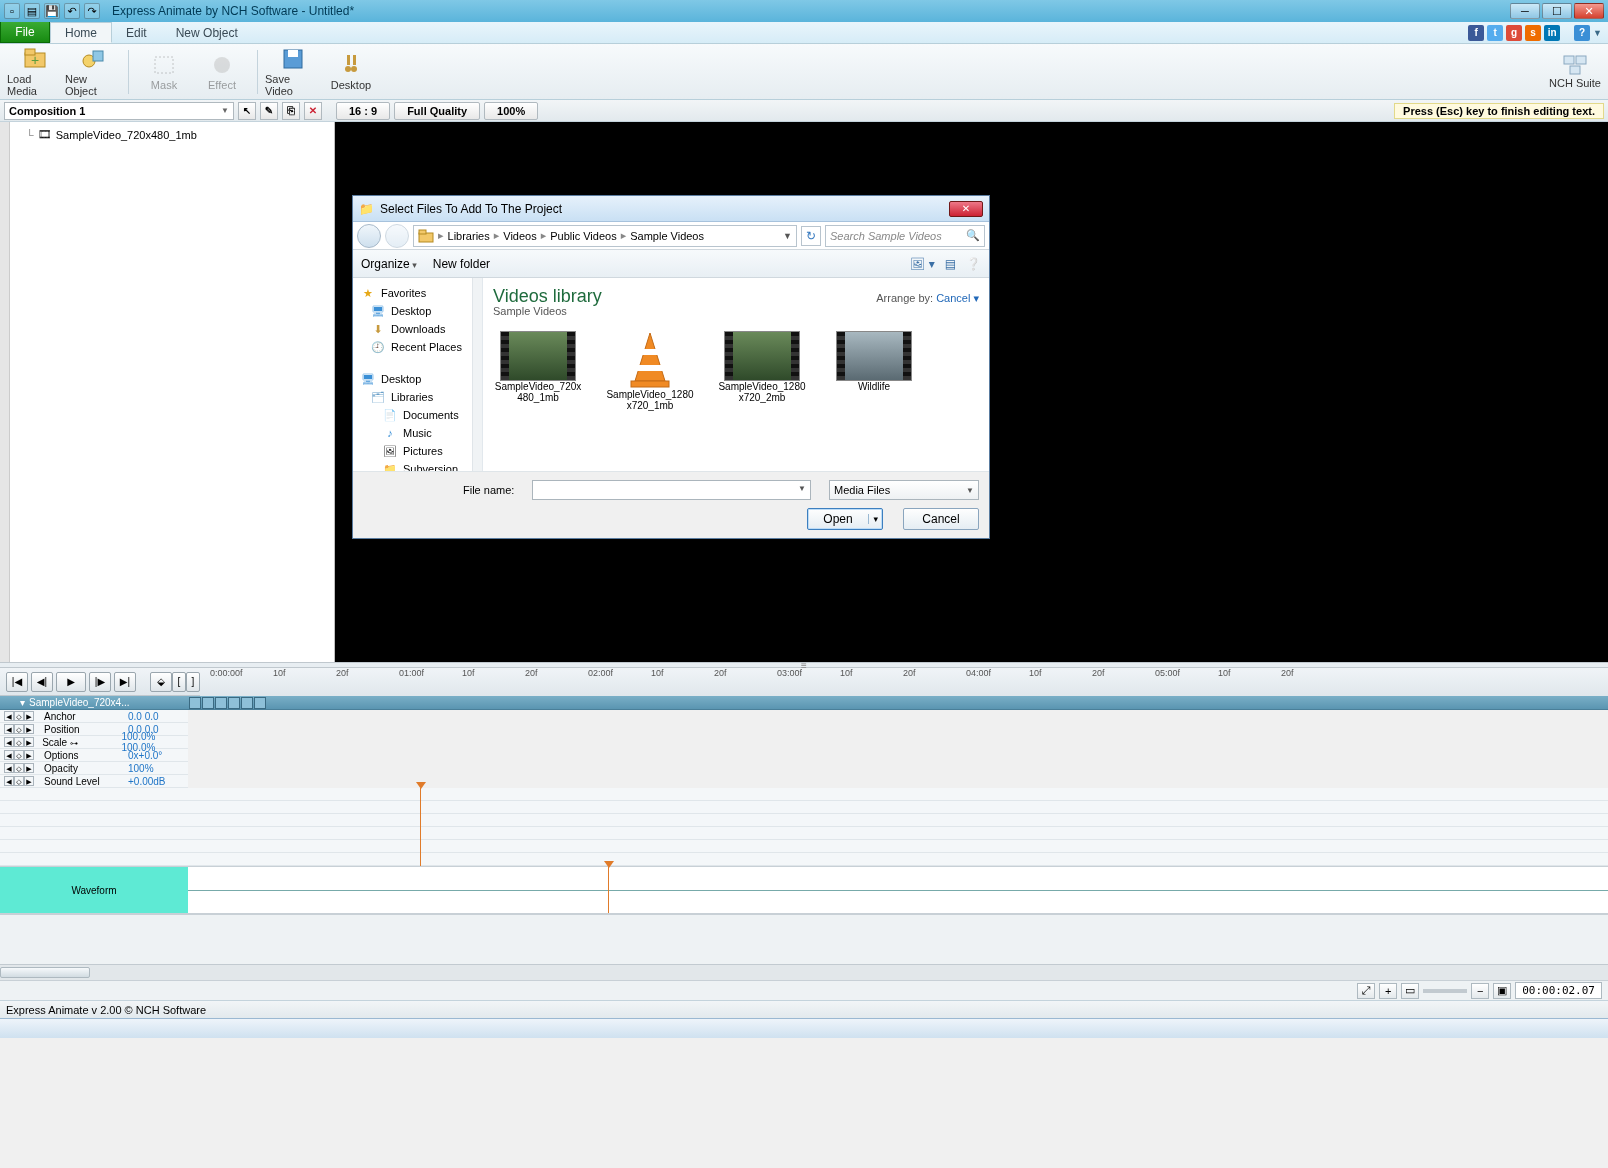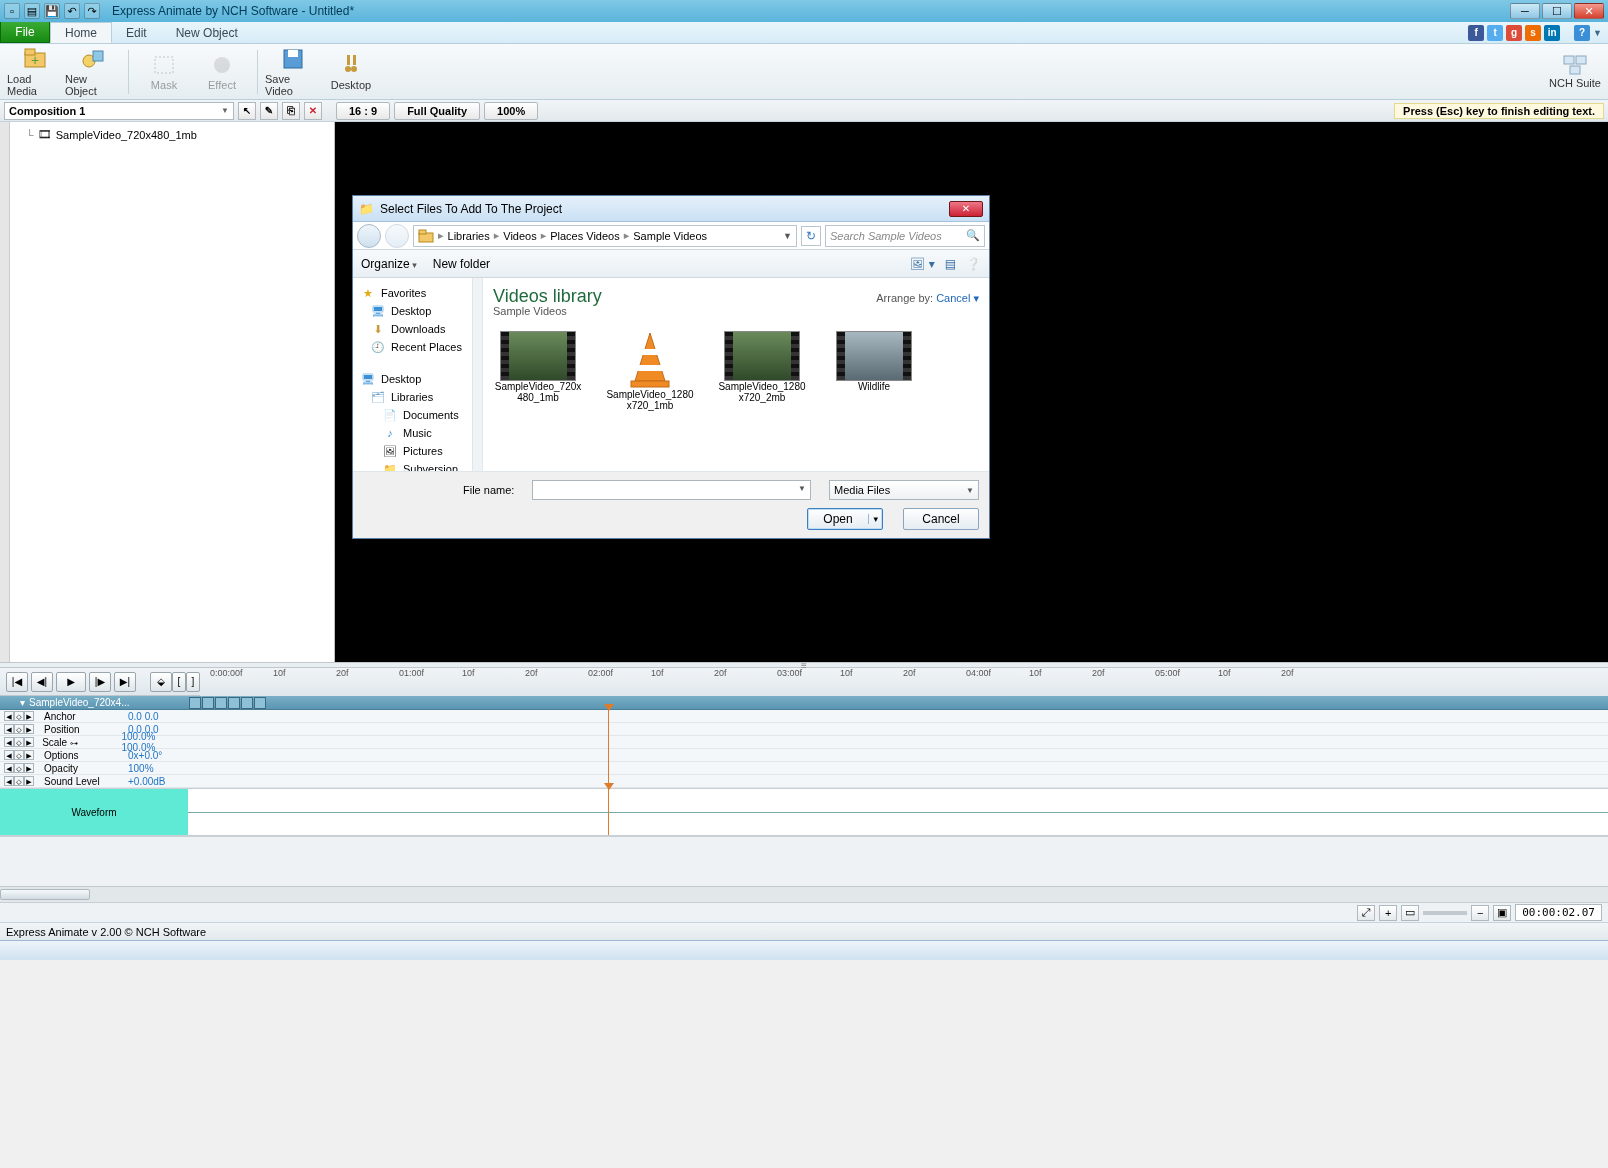--- a/index.html
+++ b/index.html
@@ -62,21 +62,21 @@
 .tl-track-header{height:14px;background:linear-gradient(#7aafc7,#5a95b1);display:flex;align-items:center;color:#fff;font-size:10px;border-bottom:1px solid #4a7f99;}
 .tl-track-header .name{width:188px;padding-left:20px;overflow:hidden;white-space:nowrap;text-overflow:ellipsis;}
 .tl-track-header .tkbtn{width:12px;height:12px;border:1px solid #3a6a82;margin-left:1px;background:#8ec0d8;}
 
 .prop-row{height:13px;display:flex;align-items:center;background:#f4f7f9;border-bottom:1px solid #e0e6ea;font-size:10px;}
 .prop-row .keyf{width:36px;display:flex;gap:0;padding-left:4px;}
 .prop-row .keyf span{width:10px;height:10px;border:1px solid #aab4bc;display:inline-block;font-size:7px;text-align:center;line-height:9px;}
 .prop-row .pname{width:88px;padding-left:8px;}
 .prop-row .pval{color:#2176c7;padding-left:4px;}
 
-.tl-body{display:flex;}
+.tl-body{display:flex;flex-direction:column;}
 .tl-left{width:188px;background:#f4f7f9;}
 .tl-right{flex:1;position:relative;background:#f4f7f9;}
 .playhead{position:absolute;top:0;bottom:0;width:1px;background:#e07b2a;left:420px;}
 .playhead:before{content:"";position:absolute;top:-6px;left:-4px;width:0;height:0;border-left:5px solid transparent;border-right:5px solid transparent;border-top:7px solid #e07b2a;}
 
 .waveform-row{height:48px;display:flex;border-top:1px solid #c8d0d6;border-bottom:1px solid #c8d0d6;}
 .waveform-row .wlabel{width:188px;display:flex;align-items:center;justify-content:center;font-size:10px;background:#5eead4;}
 .waveform-row .wtrack{flex:1;background:#fff;position:relative;}
 
 .below-timeline{height:66px;background:#eef2f4;border-top:1px solid #c8d0d6;position:relative;}
@@ -440,21 +440,21 @@
     <div class="breadcrumb">
       <svg class="folder-ico">
           <rect x="1" y="4" width="14" height="9" fill="#f2c869" stroke="#b58b22"></rect>
           <rect x="1" y="1" width="7" height="4" fill="#f2c869" stroke="#b58b22"></rect>
         </svg>
       <span class="sep">▸</span>
         <span>Libraries</span>
       <span class="sep">▸</span>
         <span>Videos</span>
       <span class="sep">▸</span>
-        <span>Places Videos</span>
+        <span>Public Videos</span>
       <span class="sep">▸</span>
         <span>Sample Videos</span>
       <span style="margin-left:auto;color:#555;font-size:9px">▼</span>
     </div>
     <div class="refresh-ico">↻</div>
     <div class="searchbox">
       <span>Search Sample Videos</span>
       <span class="mag">🔍</span>
     </div>
   </div>

